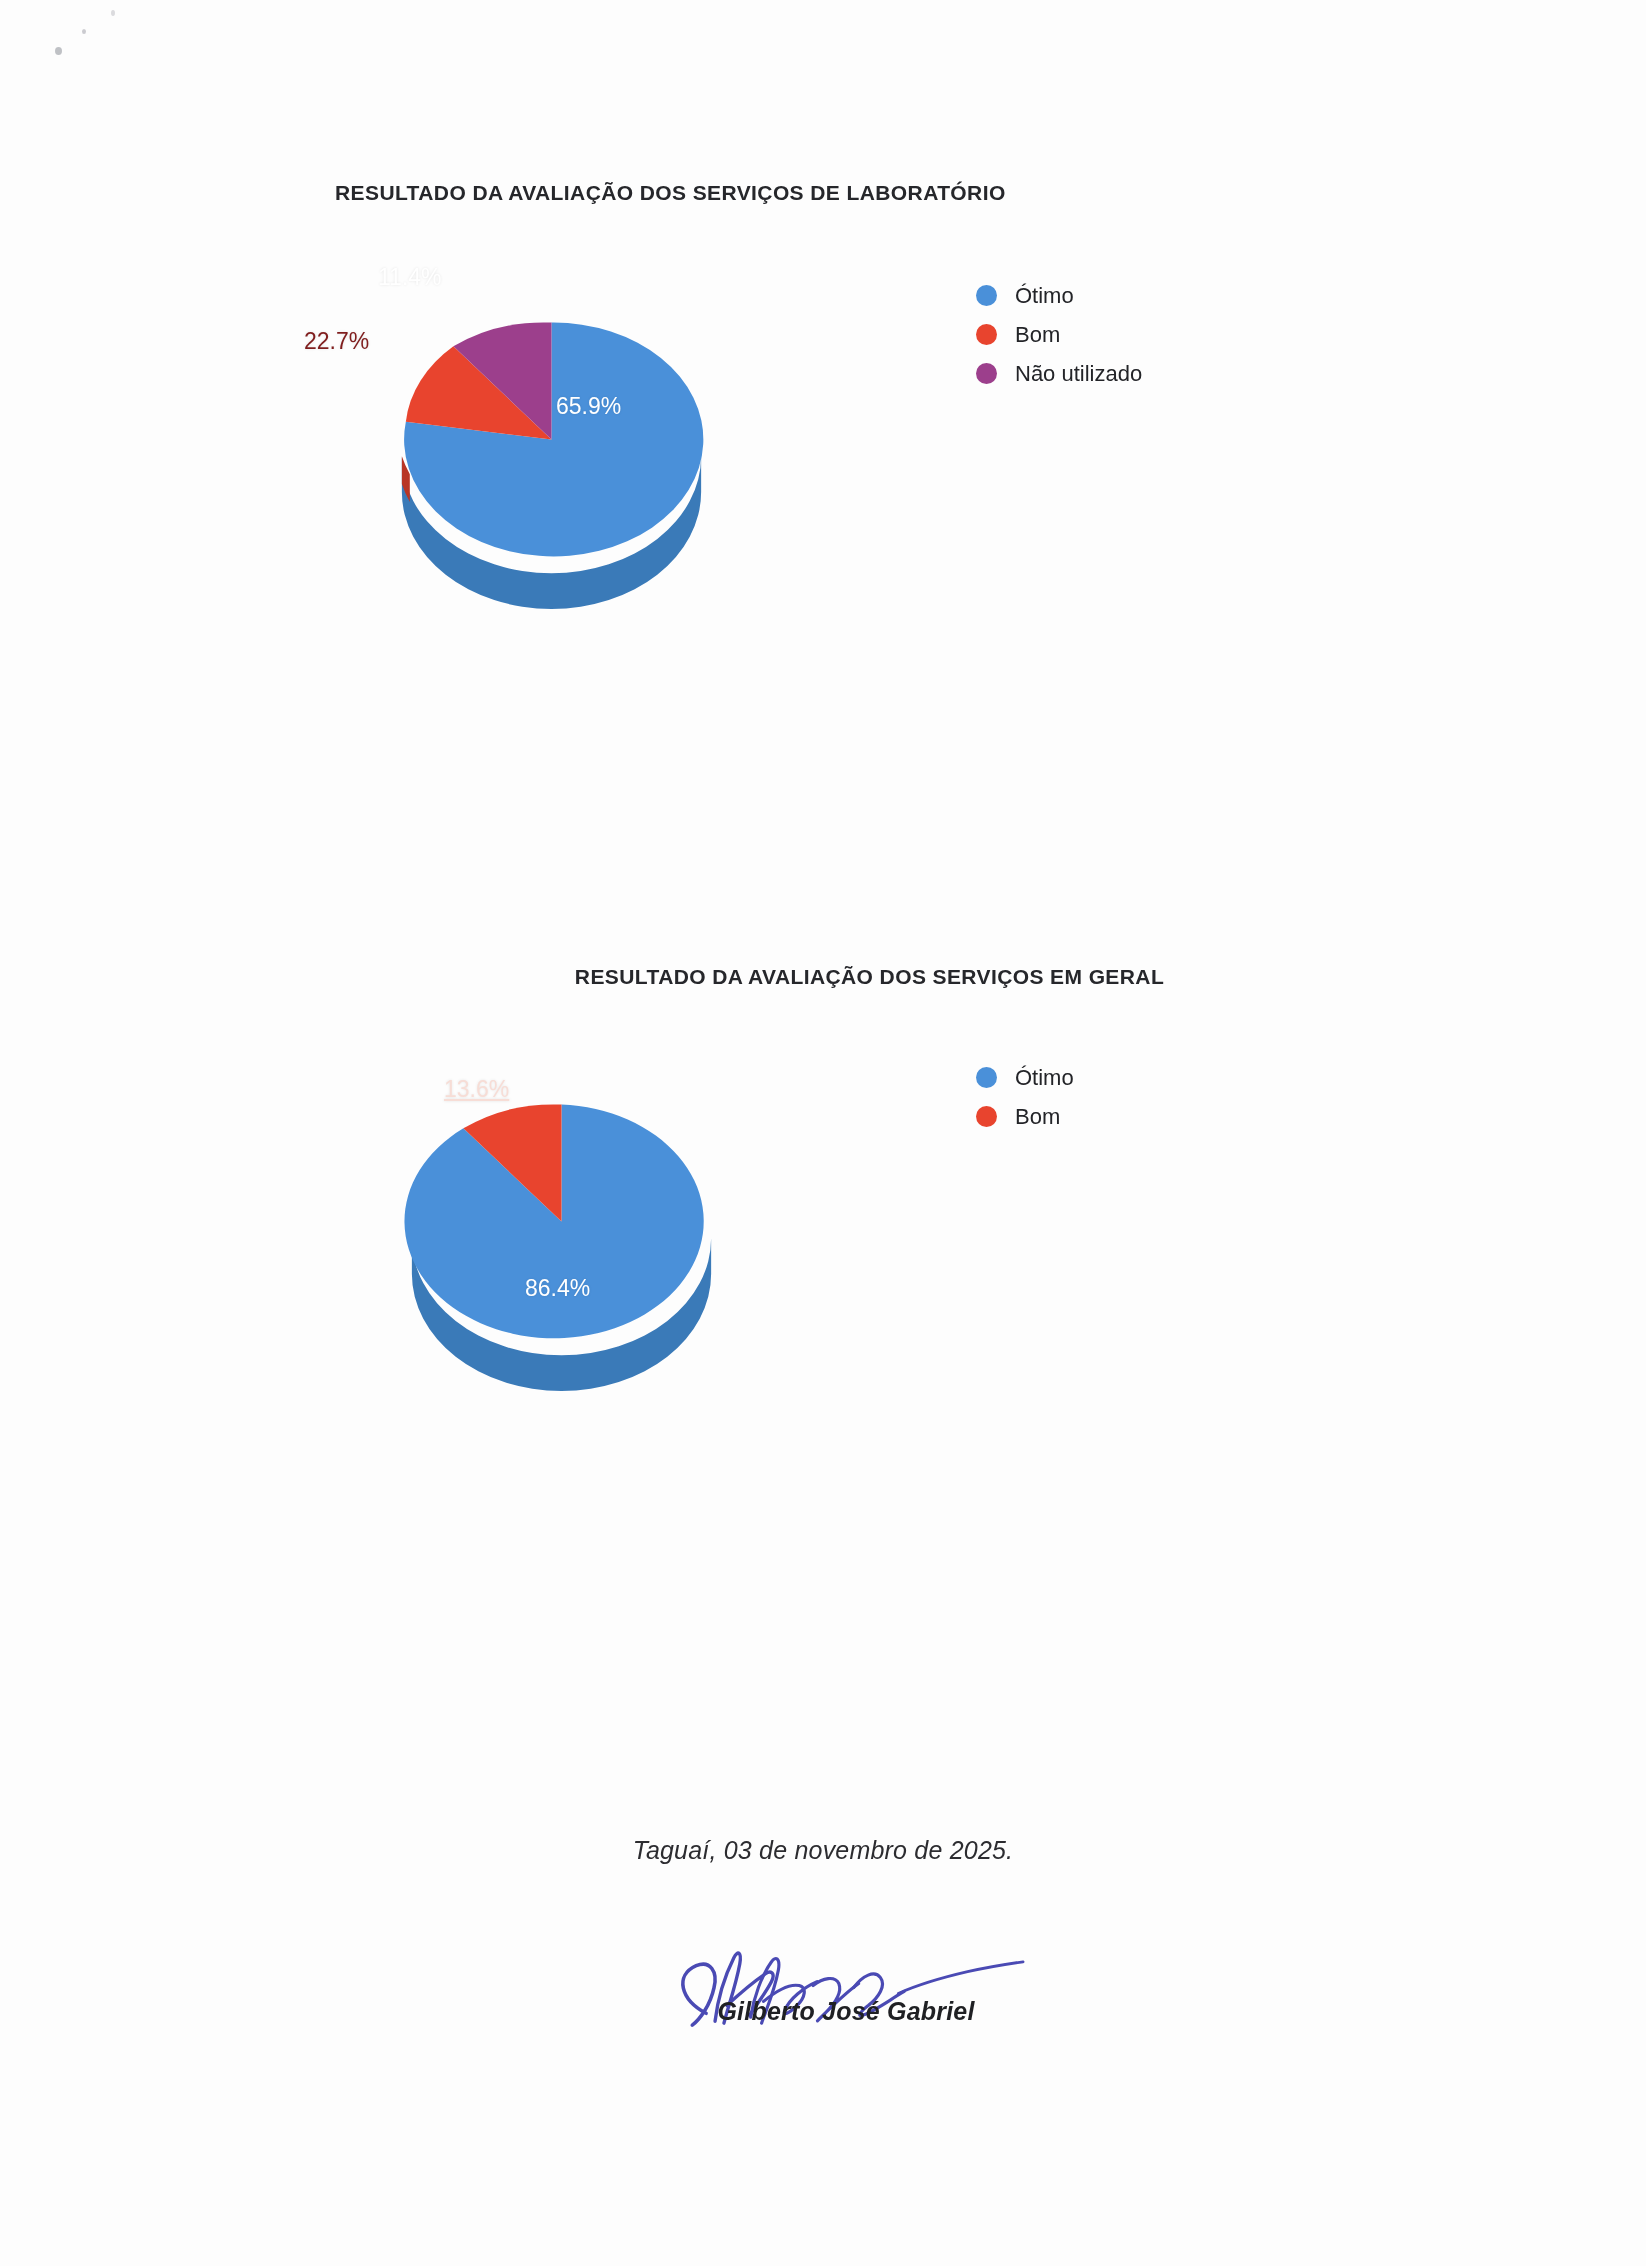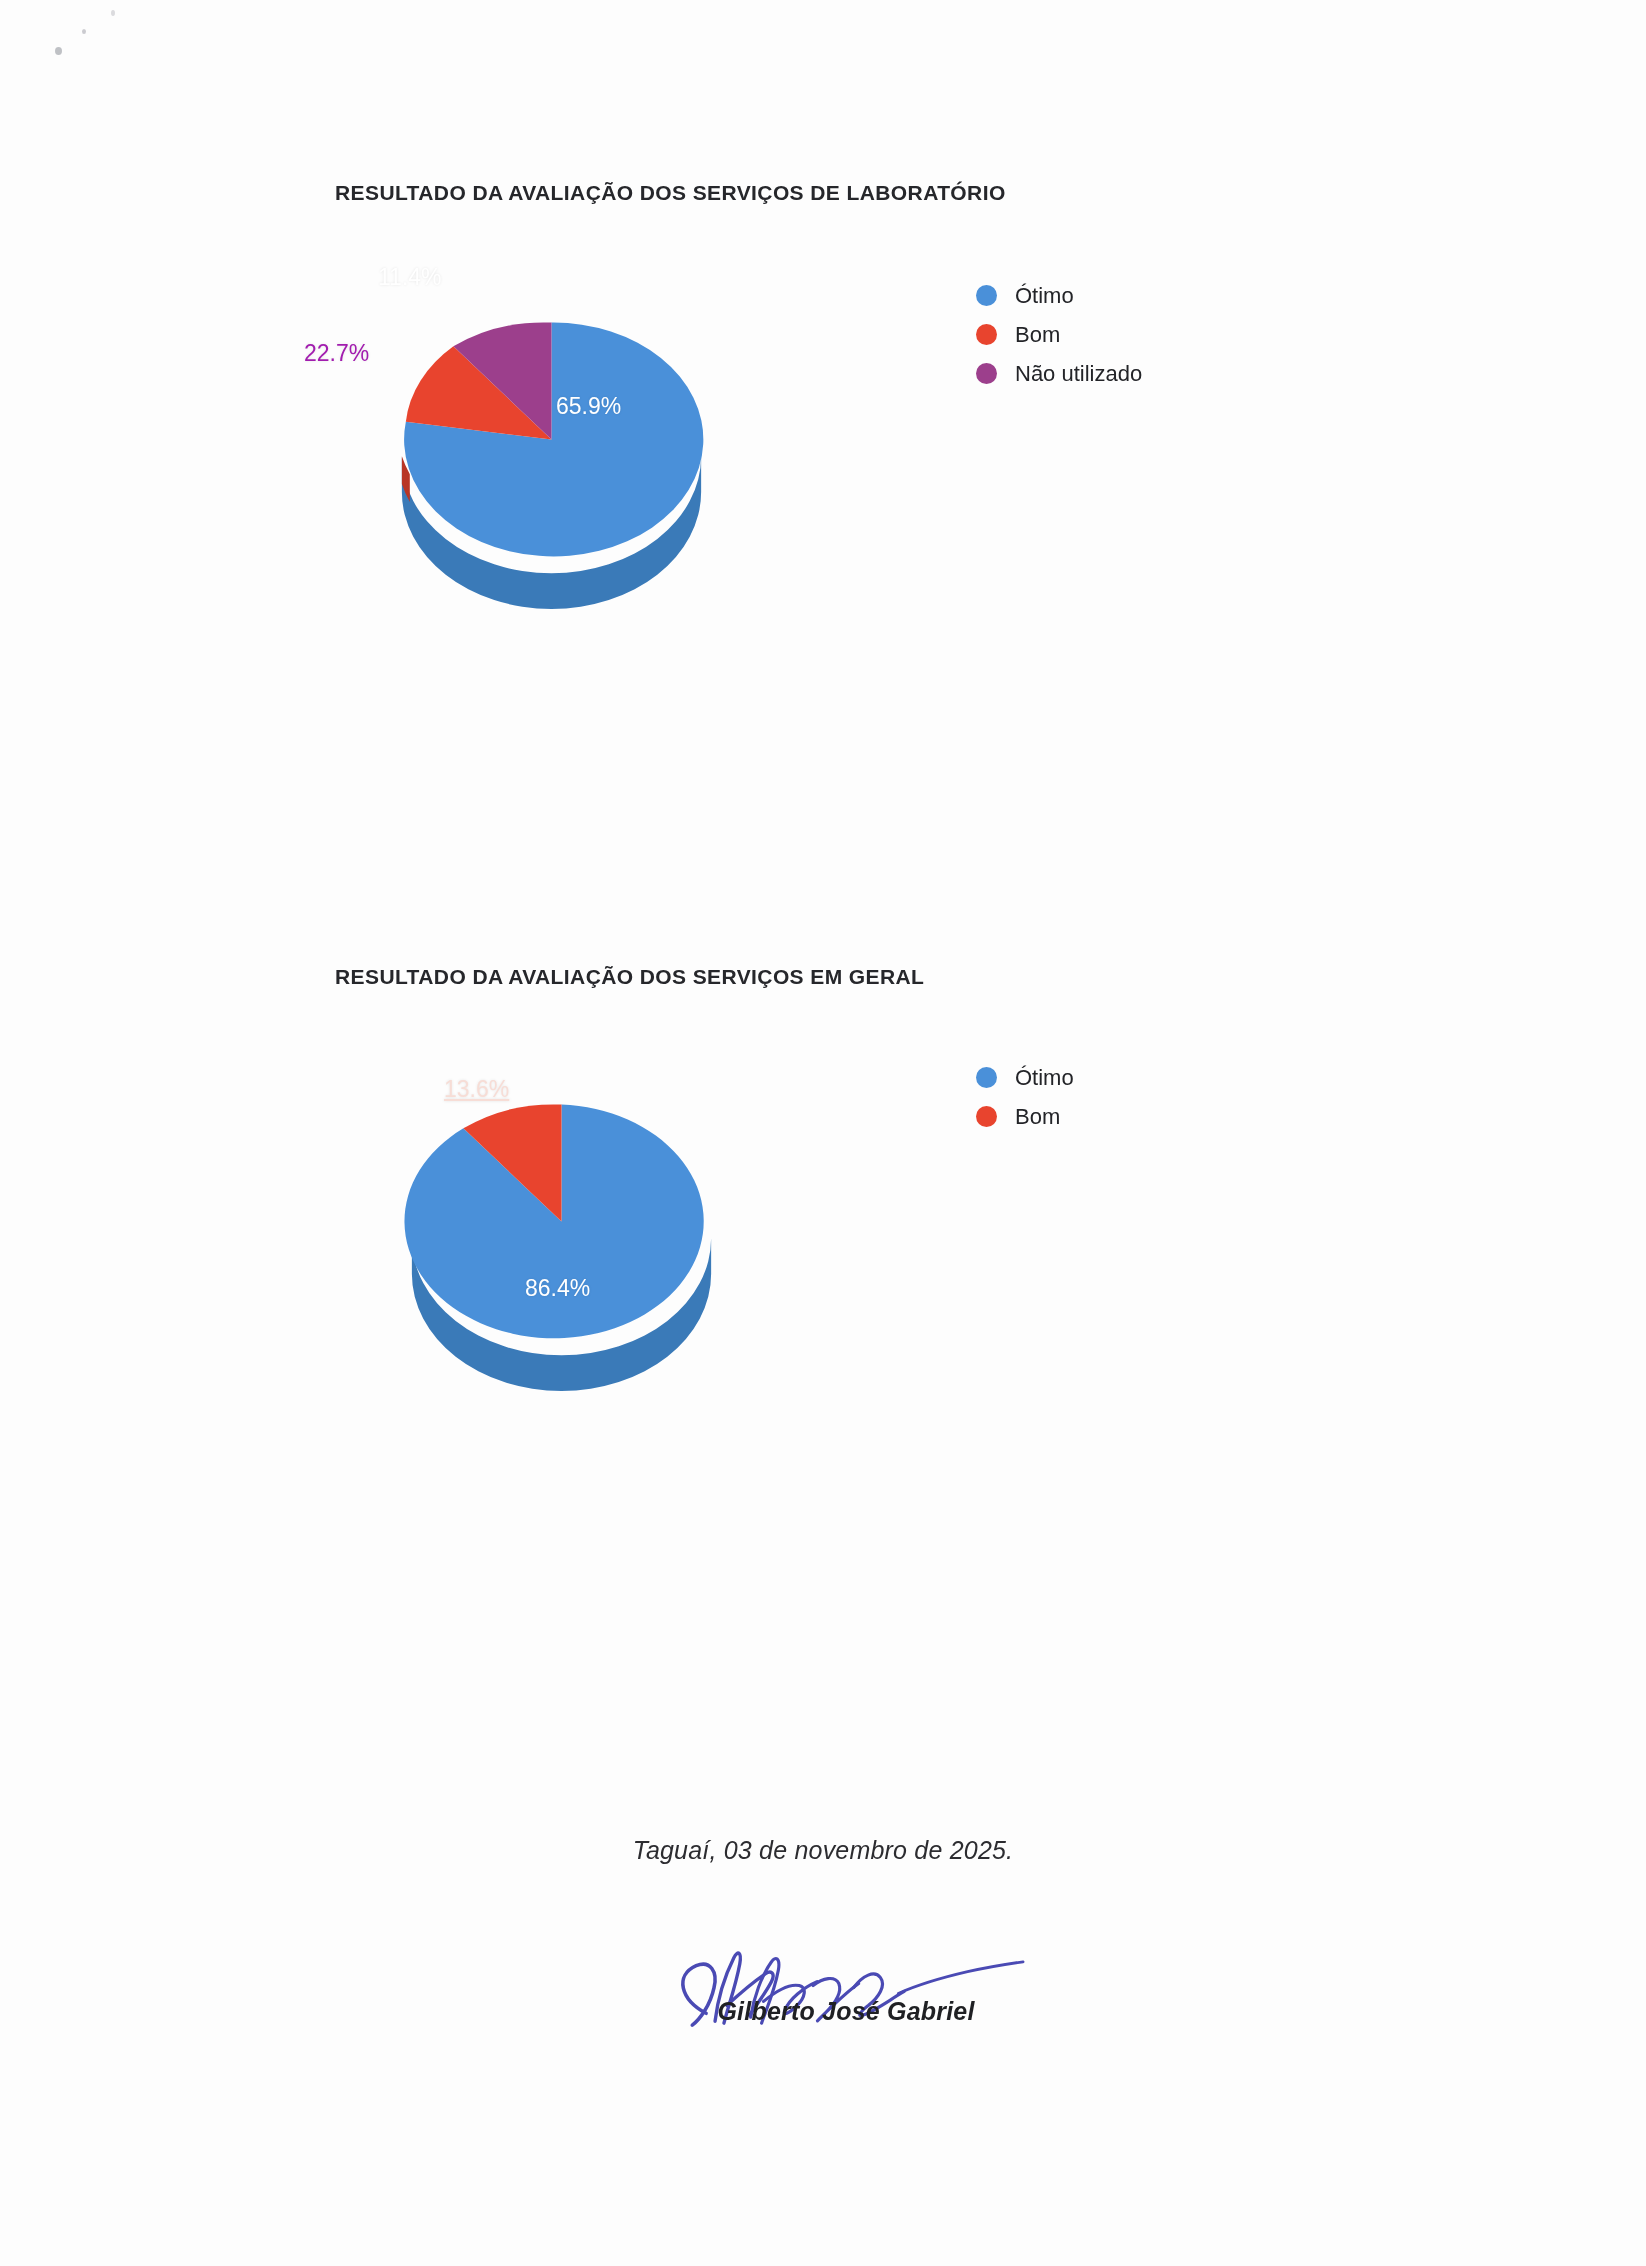--- a/index.html
+++ b/index.html
@@ -123,21 +123,21 @@
           <path d="M 14 182 A 151 118 0 0 0 22 200 L 22 228 A 151 118 0 0 1 14 210 Z" fill="#b83525"></path>
 
           <path d="M 165 165 L 165 47 A 151 118 0 1 1 18 147 Z" fill="#4a90d9"></path>
 
           <path d="M 165 165 L 18 147 A 151 118 0 0 1 66 71 Z" fill="#e8442e"></path>
 
           <path d="M 165 165 L 66 71 A 151 118 0 0 1 165 47 Z" fill="#9c3f8c"></path>
         </svg>
 
         <span class="slice-label" style="left:168px; top:117px;">65.9%</span>
-        <span class="slice-label" style="left:-84px; top:64px; color:#a21caf;">22.7%</span>
+        <span class="slice-label" style="left:-84px; top:52px; color:#7f1d1d;">22.7%</span>
         <span class="slice-label" style="left:-10px; top:-12px;">11.4%</span>
       </div>
 
       <div class="legend" style="left:976px; top:71px;">
         <div class="legend-row">
           <span class="legend-dot" style="background:#4a90d9;"></span>
           <span class="legend-label">Ótimo</span>
         </div>
         <div class="legend-row">
           <span class="legend-dot" style="background:#e8442e;"></span>
@@ -145,21 +145,21 @@
         </div>
         <div class="legend-row">
           <span class="legend-dot" style="background:#9c3f8c;"></span>
           <span class="legend-label">Não utilizado</span>
         </div>
       </div>
 
     </div>
   </div>
 
-  <div class="chart-block" style="top:965px;">
+  <div class="chart-block" style="top:965px;text-align:center;">
 
     <div class="chart-title">RESULTADO DA AVALIAÇÃO DOS SERVIÇOS EM GERAL</div>
 
     <div class="chart-body" style="height:426px;">
 
       <div class="pie-wrap" style="left:398px; top:69px;">
         <svg class="pie-svg" width="327" height="327" viewBox="0 0 330 330">
 
           <path d="M 14 182 A 151 118 0 0 0 316 182 L 316 218 A 151 118 0 0 1 14 218 Z" fill="#3a7ab8"></path>
 

